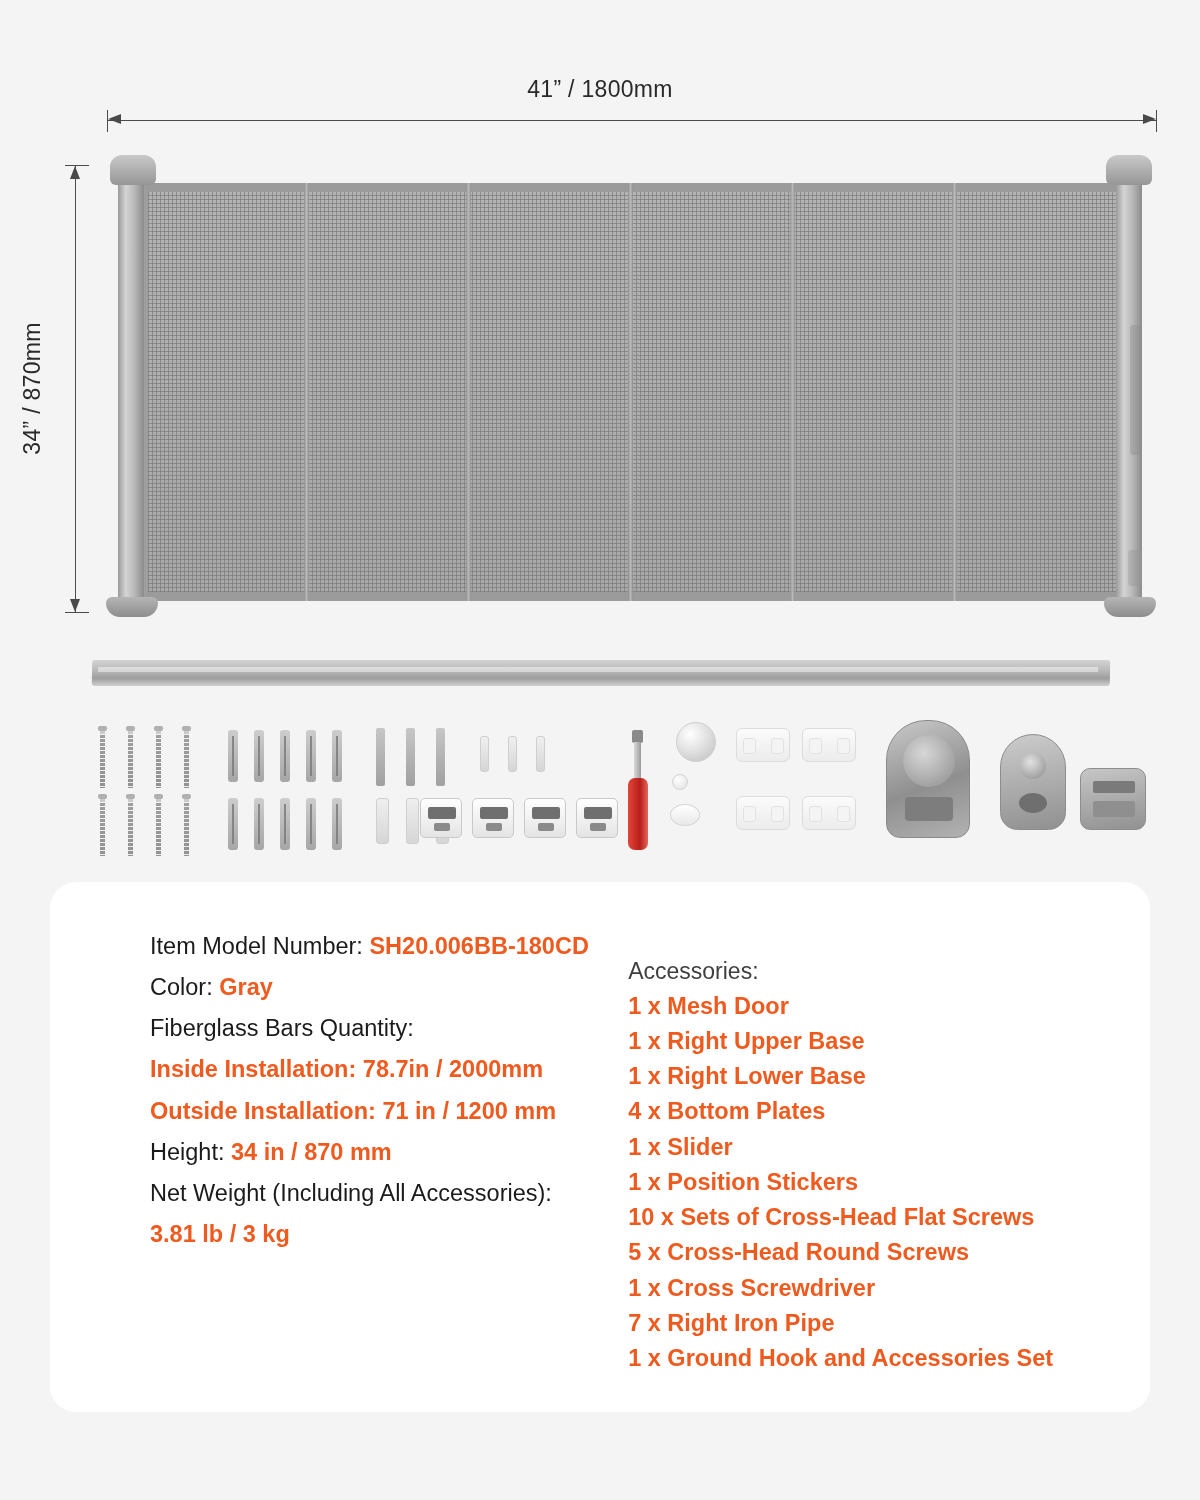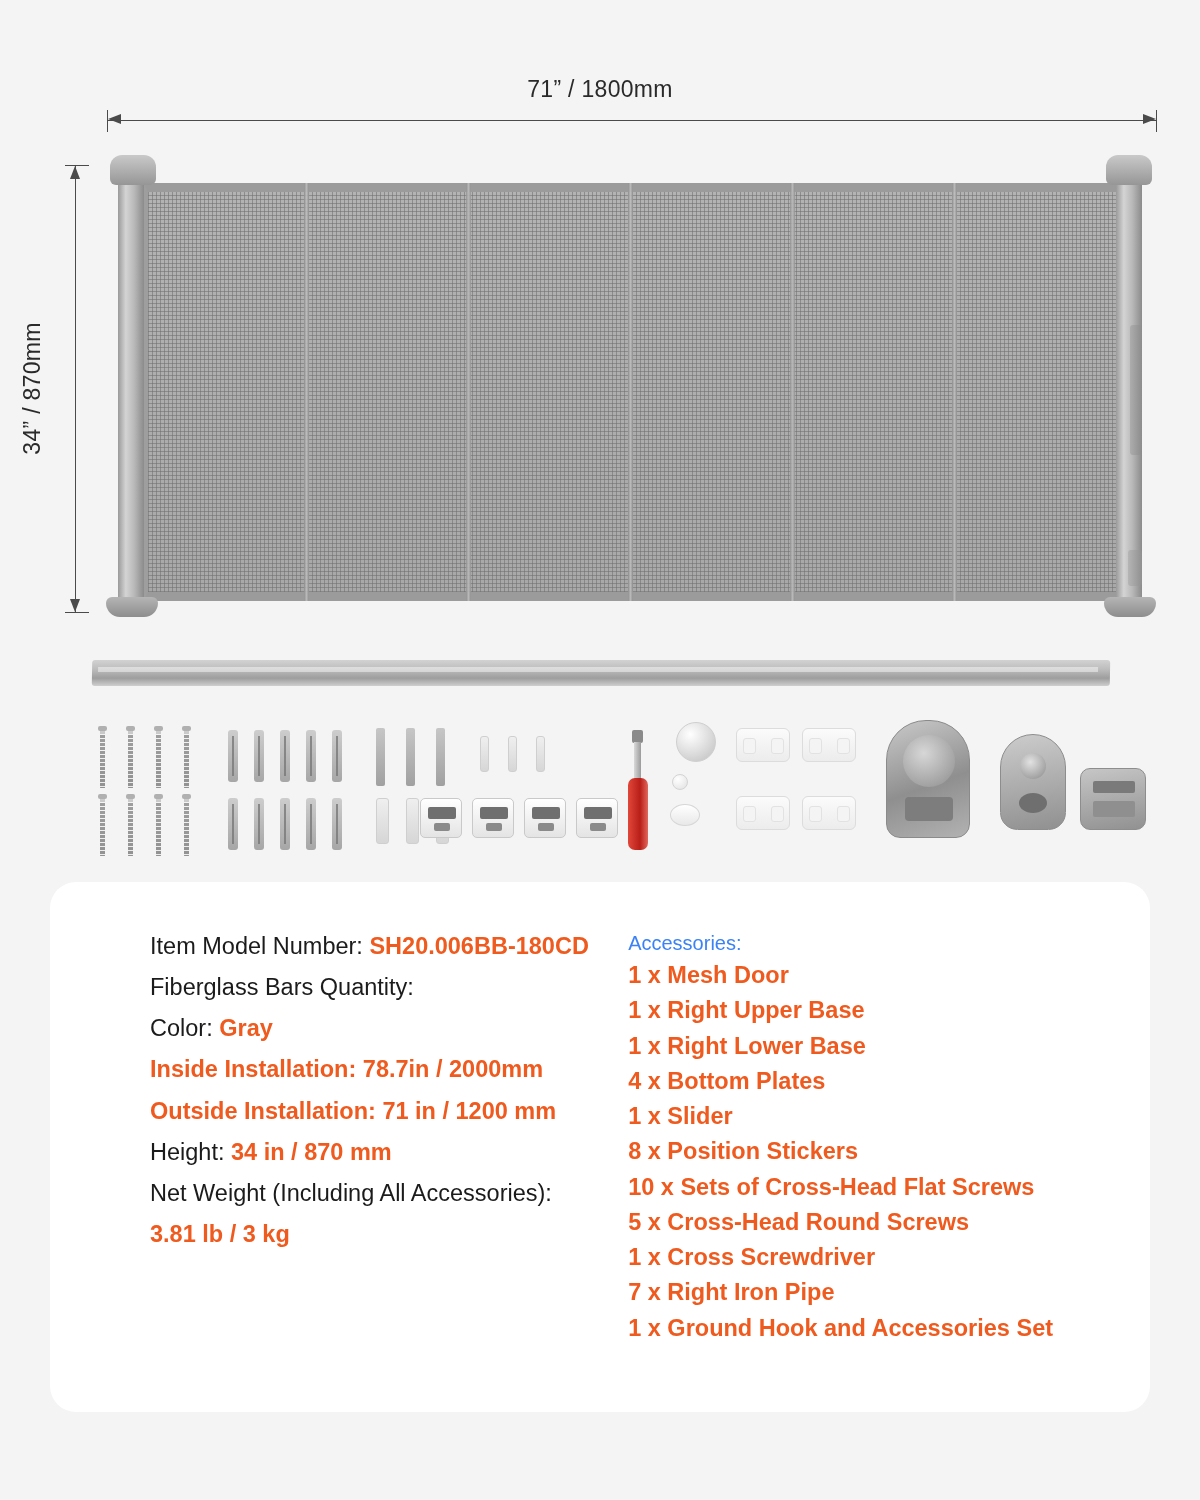--- a/index.html
+++ b/index.html
@@ -339,38 +339,39 @@
   .line {
     font-size: 23.5px;
     color: #1b1b1b;
     line-height: 1.58;
     margin-bottom: 4px;
     white-space: nowrap;
   }
   .line .val { color: #ef5a1e; font-weight: bold; }
   .line.strong { font-weight: bold; color: #ef5a1e; }
   .acc-title {
-    font-size: 20px;
-    color: #3b82f6;
+    font-size: 23px;
+    color: #404040;
     line-height: 1.5;
+    margin-top: 26px;
   }
   .acc-item {
     font-size: 23.5px;
     color: #ef5a1e;
     font-weight: bold;
     line-height: 1.5;
     white-space: nowrap;
   }
 </style>
 </head>
 <body>
 
 <div id="page">
 
-  <div class="dim-top-label">71” /  1800mm</div>
+  <div class="dim-top-label">41” /  1800mm</div>
   <div class="dim-top-line"></div>
   <div class="dim-top-cap left"></div>
   <div class="dim-top-cap right"></div>
   <div class="arrow-l"></div>
   <div class="arrow-r"></div>
 
   <div class="dim-left-label">34” / 870mm</div>
   <div class="dim-left-line"></div>
   <div class="dim-left-cap top"></div>
   <div class="dim-left-cap bot"></div>
@@ -526,43 +527,43 @@
     </div>
   </div>
 
   <div class="card">
     <div class="card-cols">
       <div class="col-left">
         <div class="line">
           <span>Item Model Number:</span>
           <span class="val">SH20.006BB-180CD</span>
         </div>
-        <div class="line">Fiberglass Bars Quantity:</div>
         <div class="line">
           <span>Color:</span>
           <span class="val">Gray</span>
         </div>
+        <div class="line">Fiberglass Bars Quantity:</div>
         <div class="line strong">Inside Installation: 78.7in / 2000mm</div>
         <div class="line strong">Outside Installation: 71 in / 1200 mm</div>
         <div class="line">
           <span>Height:</span>
           <span class="val">34 in / 870 mm</span>
         </div>
         <div class="line">Net Weight (Including All Accessories):</div>
         <div class="line strong">3.81 lb / 3 kg</div>
       </div>
 
       <div class="col-right">
         <div class="acc-title">Accessories:</div>
         <div class="acc-item">1 x Mesh Door</div>
         <div class="acc-item">1 x Right Upper Base</div>
         <div class="acc-item">1 x Right Lower Base</div>
         <div class="acc-item">4 x Bottom Plates</div>
         <div class="acc-item">1 x Slider</div>
-        <div class="acc-item">8 x Position Stickers</div>
+        <div class="acc-item">1 x Position Stickers</div>
         <div class="acc-item">10 x Sets of Cross-Head Flat Screws</div>
         <div class="acc-item">5 x Cross-Head Round Screws</div>
         <div class="acc-item">1 x Cross Screwdriver</div>
         <div class="acc-item">7 x Right Iron Pipe</div>
         <div class="acc-item">1 x Ground Hook and Accessories Set</div>
       </div>
     </div>
   </div>
 
 </div>

